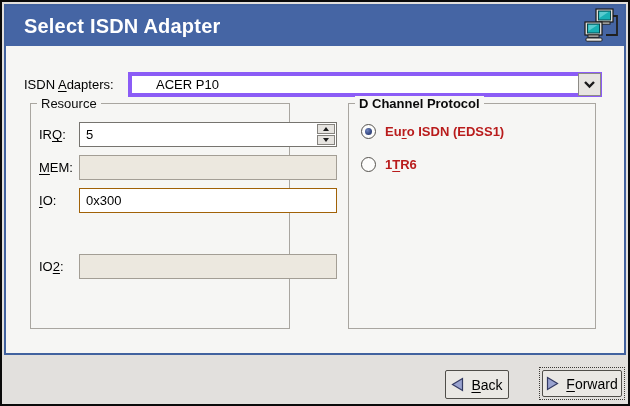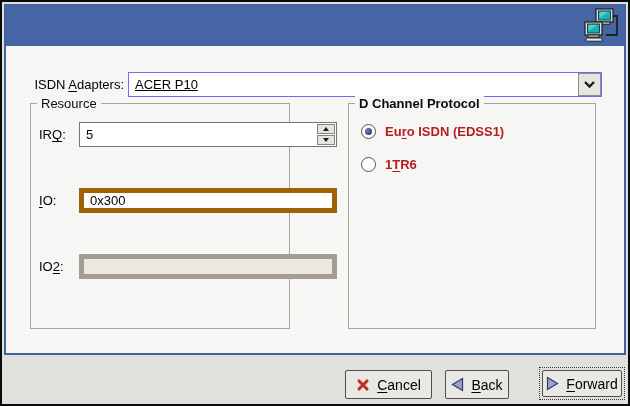--- a/index.html
+++ b/index.html
@@ -6,36 +6,36 @@
   body{width:630px;height:406px;position:relative;font-family:"Liberation Sans","DejaVu Sans",sans-serif;-webkit-font-smoothing:antialiased;}
   .window{position:absolute;inset:0;width:630px;height:406px;box-sizing:border-box;border:2px solid #0a0a0a;background:#e2e0dd;overflow:hidden;}
 
   
   .panel{position:absolute;left:2px;top:2px;width:622px;height:351px;box-sizing:border-box;border:2px solid #41629f;background:#f6f6f4;}
   .banner{position:absolute;left:0;top:0;width:100%;height:40px;background:#4565a4;}
   .banner-title{position:absolute;left:18px;top:0;line-height:40px;color:#ffffff;font-size:20px;font-weight:700;letter-spacing:0.2px;}
   .banner-icon{position:absolute;right:4px;top:2px;width:36px;height:36px;}
 
   
-  .combo-label{position:absolute;left:18px;top:66px;width:100px;height:25px;line-height:25px;text-align:right;font-size:13px;color:#000;}
+  .combo-label{position:absolute;left:18px;top:66px;width:100px;height:25px;line-height:25px;text-align:left;font-size:13px;color:#000;}
   .combo{position:absolute;left:122px;top:66px;width:474px;height:25px;}
-  .combo-entry{position:absolute;inset:0;width:100%;height:100%;box-sizing:border-box;border:1px solid #8b5cf6;background:#fff;font:13px "Liberation Sans","DejaVu Sans",sans-serif;padding:0 28px 0 6px;outline:none;text-decoration:underline;}
+  .combo-entry{position:absolute;inset:0;width:100%;height:100%;box-sizing:border-box;border:4px solid #8b5cf6;background:#fff;font:13px "Liberation Sans","DejaVu Sans",sans-serif;padding:0 28px 0 24px;outline:none;}
   .combo-btn{position:absolute;right:1px;top:1px;width:23px;height:23px;box-sizing:border-box;background:#e7e5e1;border:1px solid #8d8b86;padding:0;display:flex;align-items:center;justify-content:center;cursor:default;}
 
   
   .groupbox{position:absolute;top:97px;height:226px;box-sizing:border-box;border:1px solid #a9a6a0;}
   .resource{left:24px;width:260px;}
   .protocol{left:342px;width:248px;font-weight:bold;}
   .group-title{position:absolute;top:-8px;left:6px;background:#f6f6f4;padding:0 4px;font-size:13px;line-height:15px;color:#0a0a0a;white-space:nowrap;}
 
   
   .frow{position:absolute;left:0;right:0;height:25px;text-decoration:underline;}
   .fr0{top:18px}.fr1{top:51px}.fr2{top:84px}.fr3{top:117px}.fr4{top:150px}
   .flabel{position:absolute;left:8px;top:0;height:25px;line-height:25px;font-size:13px;color:#000;}
-  .fentry{position:absolute;left:48px;top:0;width:258px;height:25px;box-sizing:border-box;border:5px solid #a16207;background:#fff;font:13px "Liberation Sans","DejaVu Sans",sans-serif;padding:0 6px;outline:none;}
+  .fentry{position:absolute;left:48px;top:0;width:258px;height:25px;box-sizing:border-box;border:1px solid #a16207;background:#fff;font:13px "Liberation Sans","DejaVu Sans",sans-serif;padding:0 6px;outline:none;}
   .fentry.disabled{background:#ece8df;border-color:#a39e95;}
   .spin-wrap{position:absolute;left:48px;top:0;width:258px;height:25px;box-sizing:border-box;border:1px solid #76746f;background:#fff;}
   .spin-input{position:absolute;left:0;top:0;width:232px;height:23px;border:none;background:transparent;font:13px "Liberation Sans","DejaVu Sans",sans-serif;padding:0 6px;outline:none;}
   .spin-col{position:absolute;right:1px;top:1px;width:18px;height:21px;}
   .spin-btn{position:absolute;left:0;width:18px;height:10px;box-sizing:border-box;background:#e6e4e0;border:1px solid #85837e;padding:0;display:flex;align-items:center;justify-content:center;cursor:default;}
   .spin-up{top:0}.spin-down{top:11px}
   .arr-up{width:0;height:0;border-left:3px solid transparent;border-right:3px solid transparent;border-bottom:4px solid #1a1a1a;}
   .arr-dn{width:0;height:0;border-left:3px solid transparent;border-right:3px solid transparent;border-top:4px solid #1a1a1a;}
 
   
@@ -55,20 +55,21 @@
   .mn{text-decoration:underline;text-underline-offset:2px;}
 </style>
 </head>
 <body>
 
 <div class="window">
 
   <div class="panel">
 
     <div class="banner">
+      <span class="banner-title">Select ISDN Adapter</span>
       <svg class="banner-icon" viewBox="0 0 36 36">
         <path d="M27 8 h6 v19 h-11" stroke="#20201e" stroke-width="1.8" fill="none"></path>
         <g>
           <rect x="12" y="1" width="17" height="13" fill="#dedcd8" stroke="#1a1a1a" stroke-width="1.2"></rect>
           <rect x="14.5" y="3" width="12" height="9" fill="#19b0b4" stroke="#0a4a50" stroke-width="1"></rect>
           <path d="M15.5 4 l9 0 -9 6 z" fill="#6fd4d8" opacity="0.75"></path>
           <rect x="15" y="14" width="11" height="2.2" fill="#c8c6c2" stroke="#1a1a1a" stroke-width="0.9"></rect>
         </g>
         <g>
           <rect x="1" y="14" width="17" height="13" fill="#dedcd8" stroke="#1a1a1a" stroke-width="1.2"></rect>
@@ -102,20 +103,24 @@
             <button class="spin-btn spin-up">
                 <span class="arr-up"></span>
               </button>
             <button class="spin-btn spin-down">
                 <span class="arr-dn"></span>
               </button>
           </div>
         </div>
       </div>
 
+      <div class="frow fr1">
+        <label class="flabel"><span></span><span class="mn">M</span><span>EM:</span></label>
+        <div class="fentry disabled"></div>
+      </div>
 
       <div class="frow fr2">
         <label class="flabel"><span></span><span class="mn">I</span><span>O:</span></label>
         <input class="fentry" type="text" value="0x300" style="">
       </div>
 
 
       <div class="frow fr4">
         <label class="flabel"><span>IO</span><span class="mn">2</span><span>:</span></label>
         <div class="fentry disabled"></div>
@@ -131,26 +136,20 @@
       </div>
 
       <div class="radio-row rb">
         <span class="radio"></span>
         <span class="radio-label"><span>1</span><span class="mn">T</span><span>R6</span></span>
       </div>
     </div>
 
   </div>
 
-  <button class="btn btn-cancel">
-    <svg class="icon" width="14" height="14" viewBox="0 0 14 14">
-      <path d="M3 3 L11 11 M11 3 L3 11" stroke="#c12f26" stroke-width="3.1" stroke-linecap="round" fill="none"></path>
-    </svg>
-    <span><span></span><span class="mn">C</span><span>ancel</span></span>
-  </button>
 
   <button class="btn btn-back">
     <svg class="icon" width="13" height="15" viewBox="0 0 13 15">
       <polygon points="11.5,1.5 1.5,7.5 11.5,13.5" fill="#99a2cf" stroke="#333a63" stroke-width="1.2"></polygon>
     </svg>
     <span><span></span><span class="mn">B</span><span>ack</span></span>
   </button>
 
   <div class="fwd-outer">
     <button class="btn btn-forward">

